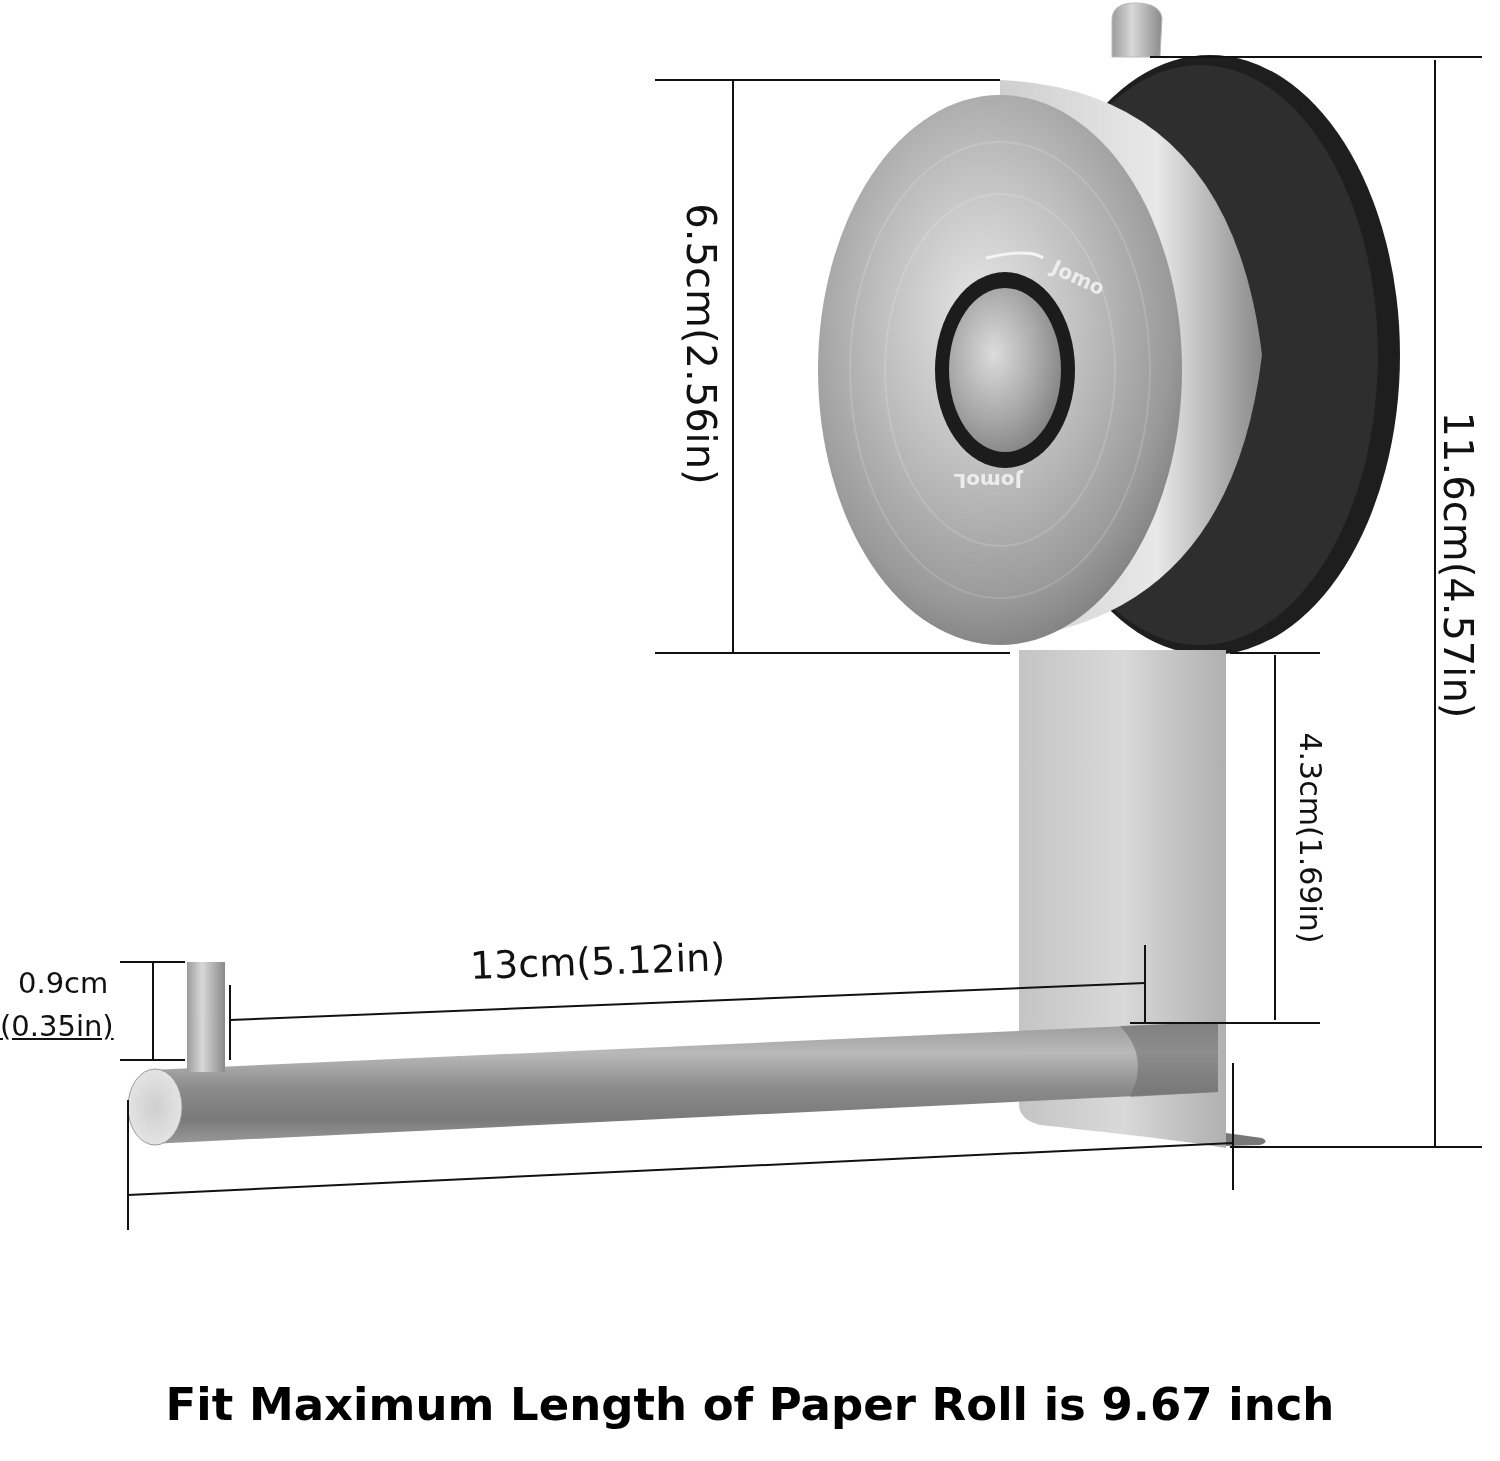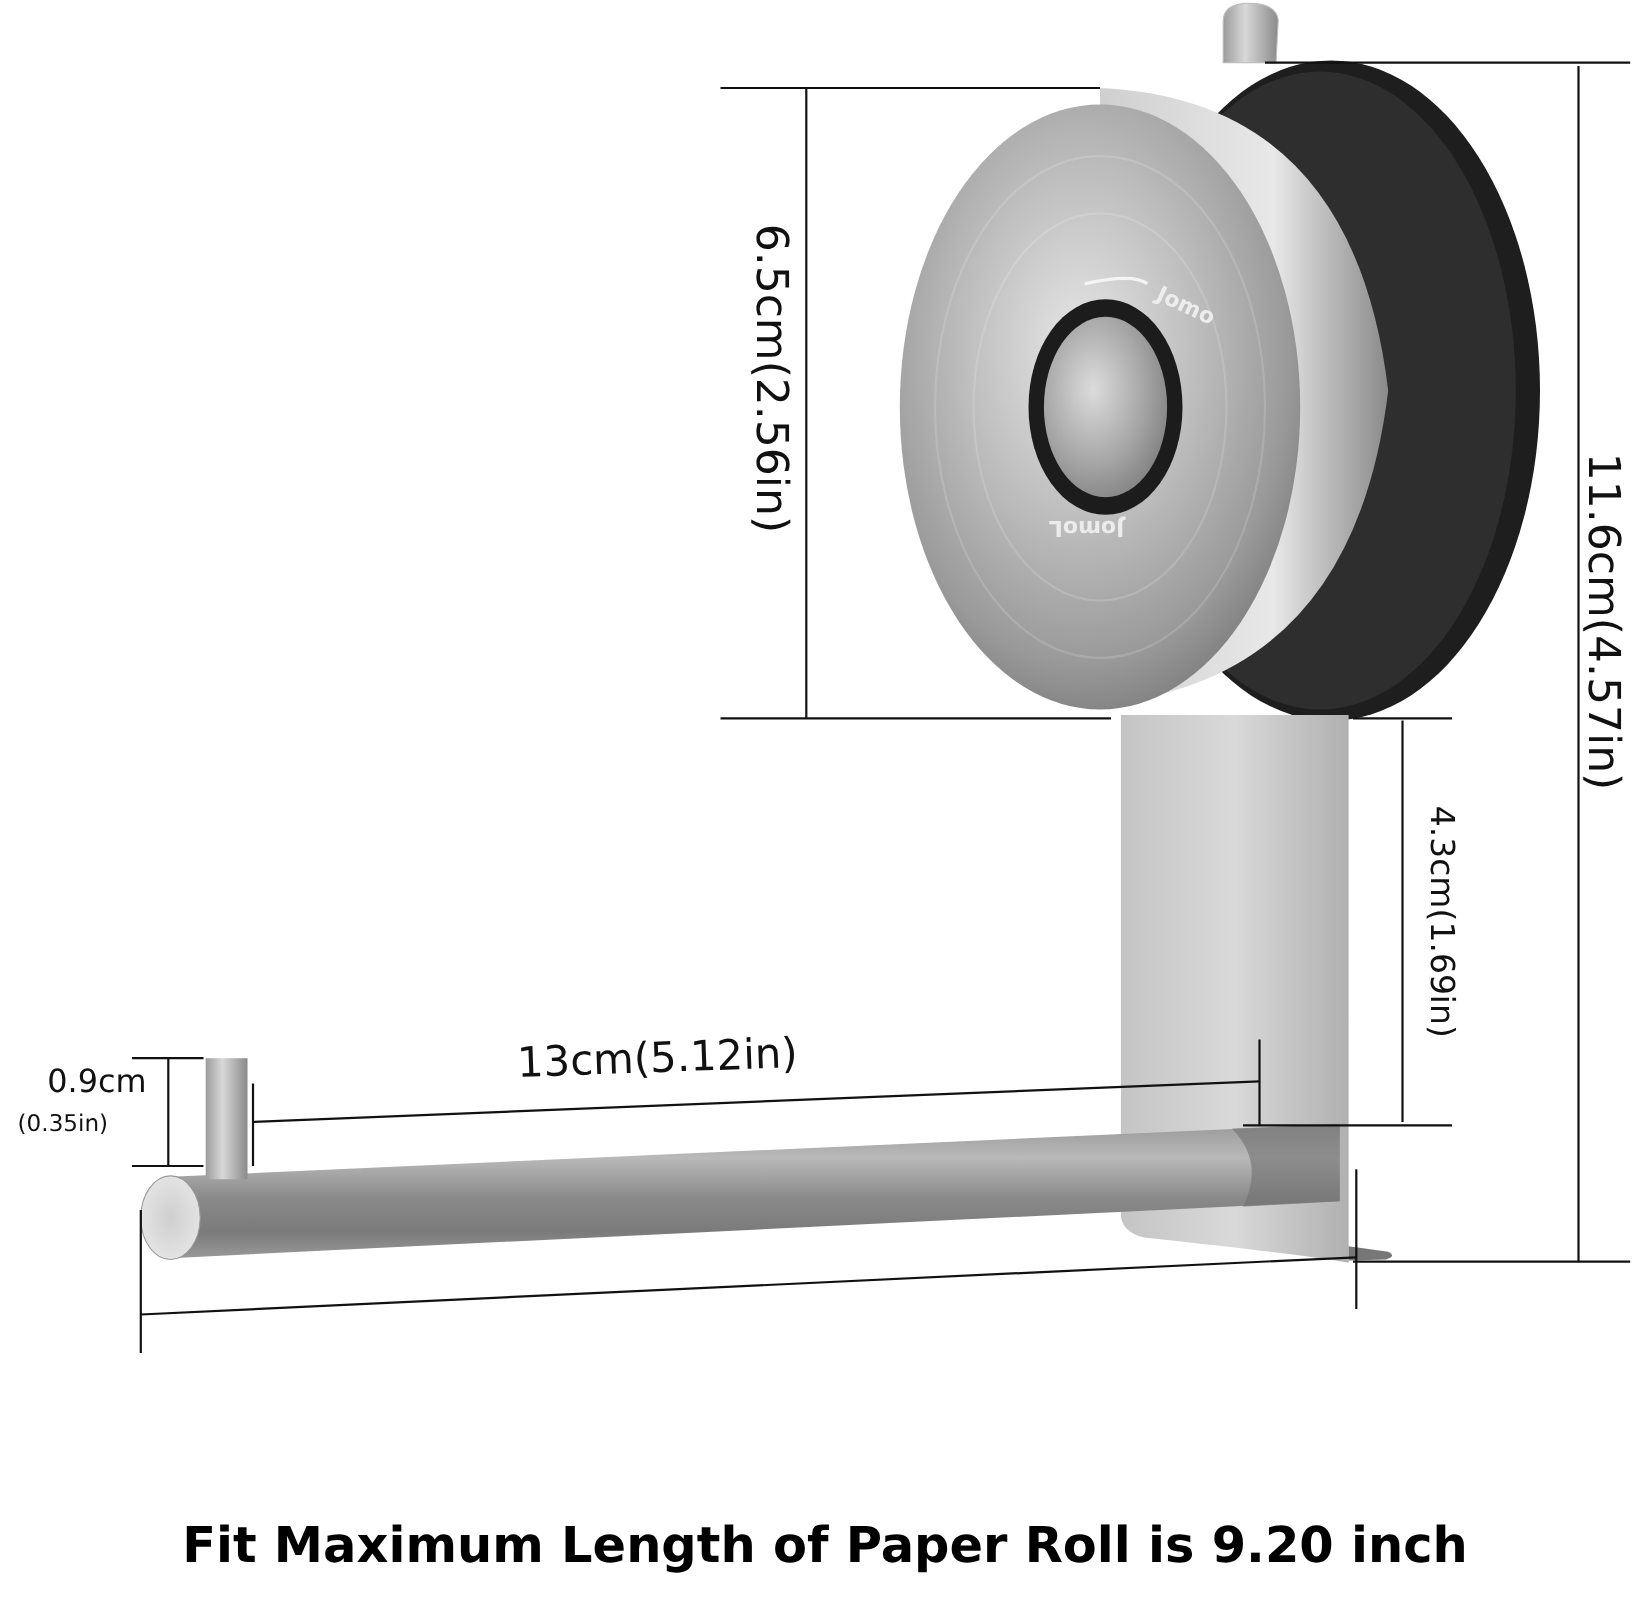--- a/index.html
+++ b/index.html
@@ -131,17 +131,17 @@
 
   <div class="vlabel" style="left:536px; top:321px; width:330px; height:46px; font-size:40px; line-height:46px; text-align:center;">6.5cm(2.56in)</div>
 
   <div class="vlabel" style="left:1283px; top:542px; width:350px; height:46px; font-size:40px; line-height:46px; text-align:center;">11.6cm(4.57in)</div>
 
   <div class="vlabel" style="left:1180px; top:820px; width:260px; height:36px; font-size:30px; line-height:36px; text-align:center;">4.3cm(1.69in)</div>
 
   <div class="label" style="left:470px; top:944px; font-size:38px; transform:rotate(-2deg); transform-origin:left center;">13cm(5.12in)</div>
 
 
-  <div class="label" style="left:18px; top:966px; font-size:29px;margin-left:25px;">0.9cm</div>
-  <div class="label" style="left:16px; top:1009px; font-size:21px;">(0.35in)</div>
+  <div class="label" style="left:18px; top:966px; font-size:29px;">0.9cm</div>
+  <div class="label" style="left:0px; top:1009px; font-size:29px;text-decoration:underline;">(0.35in)</div>
 
-  <div class="caption">Fit Maximum Length of Paper Roll is 9.20 inch</div>
+  <div class="caption">Fit Maximum Length of Paper Roll is 9.67 inch</div>
 </div>
 
 </body></html>

